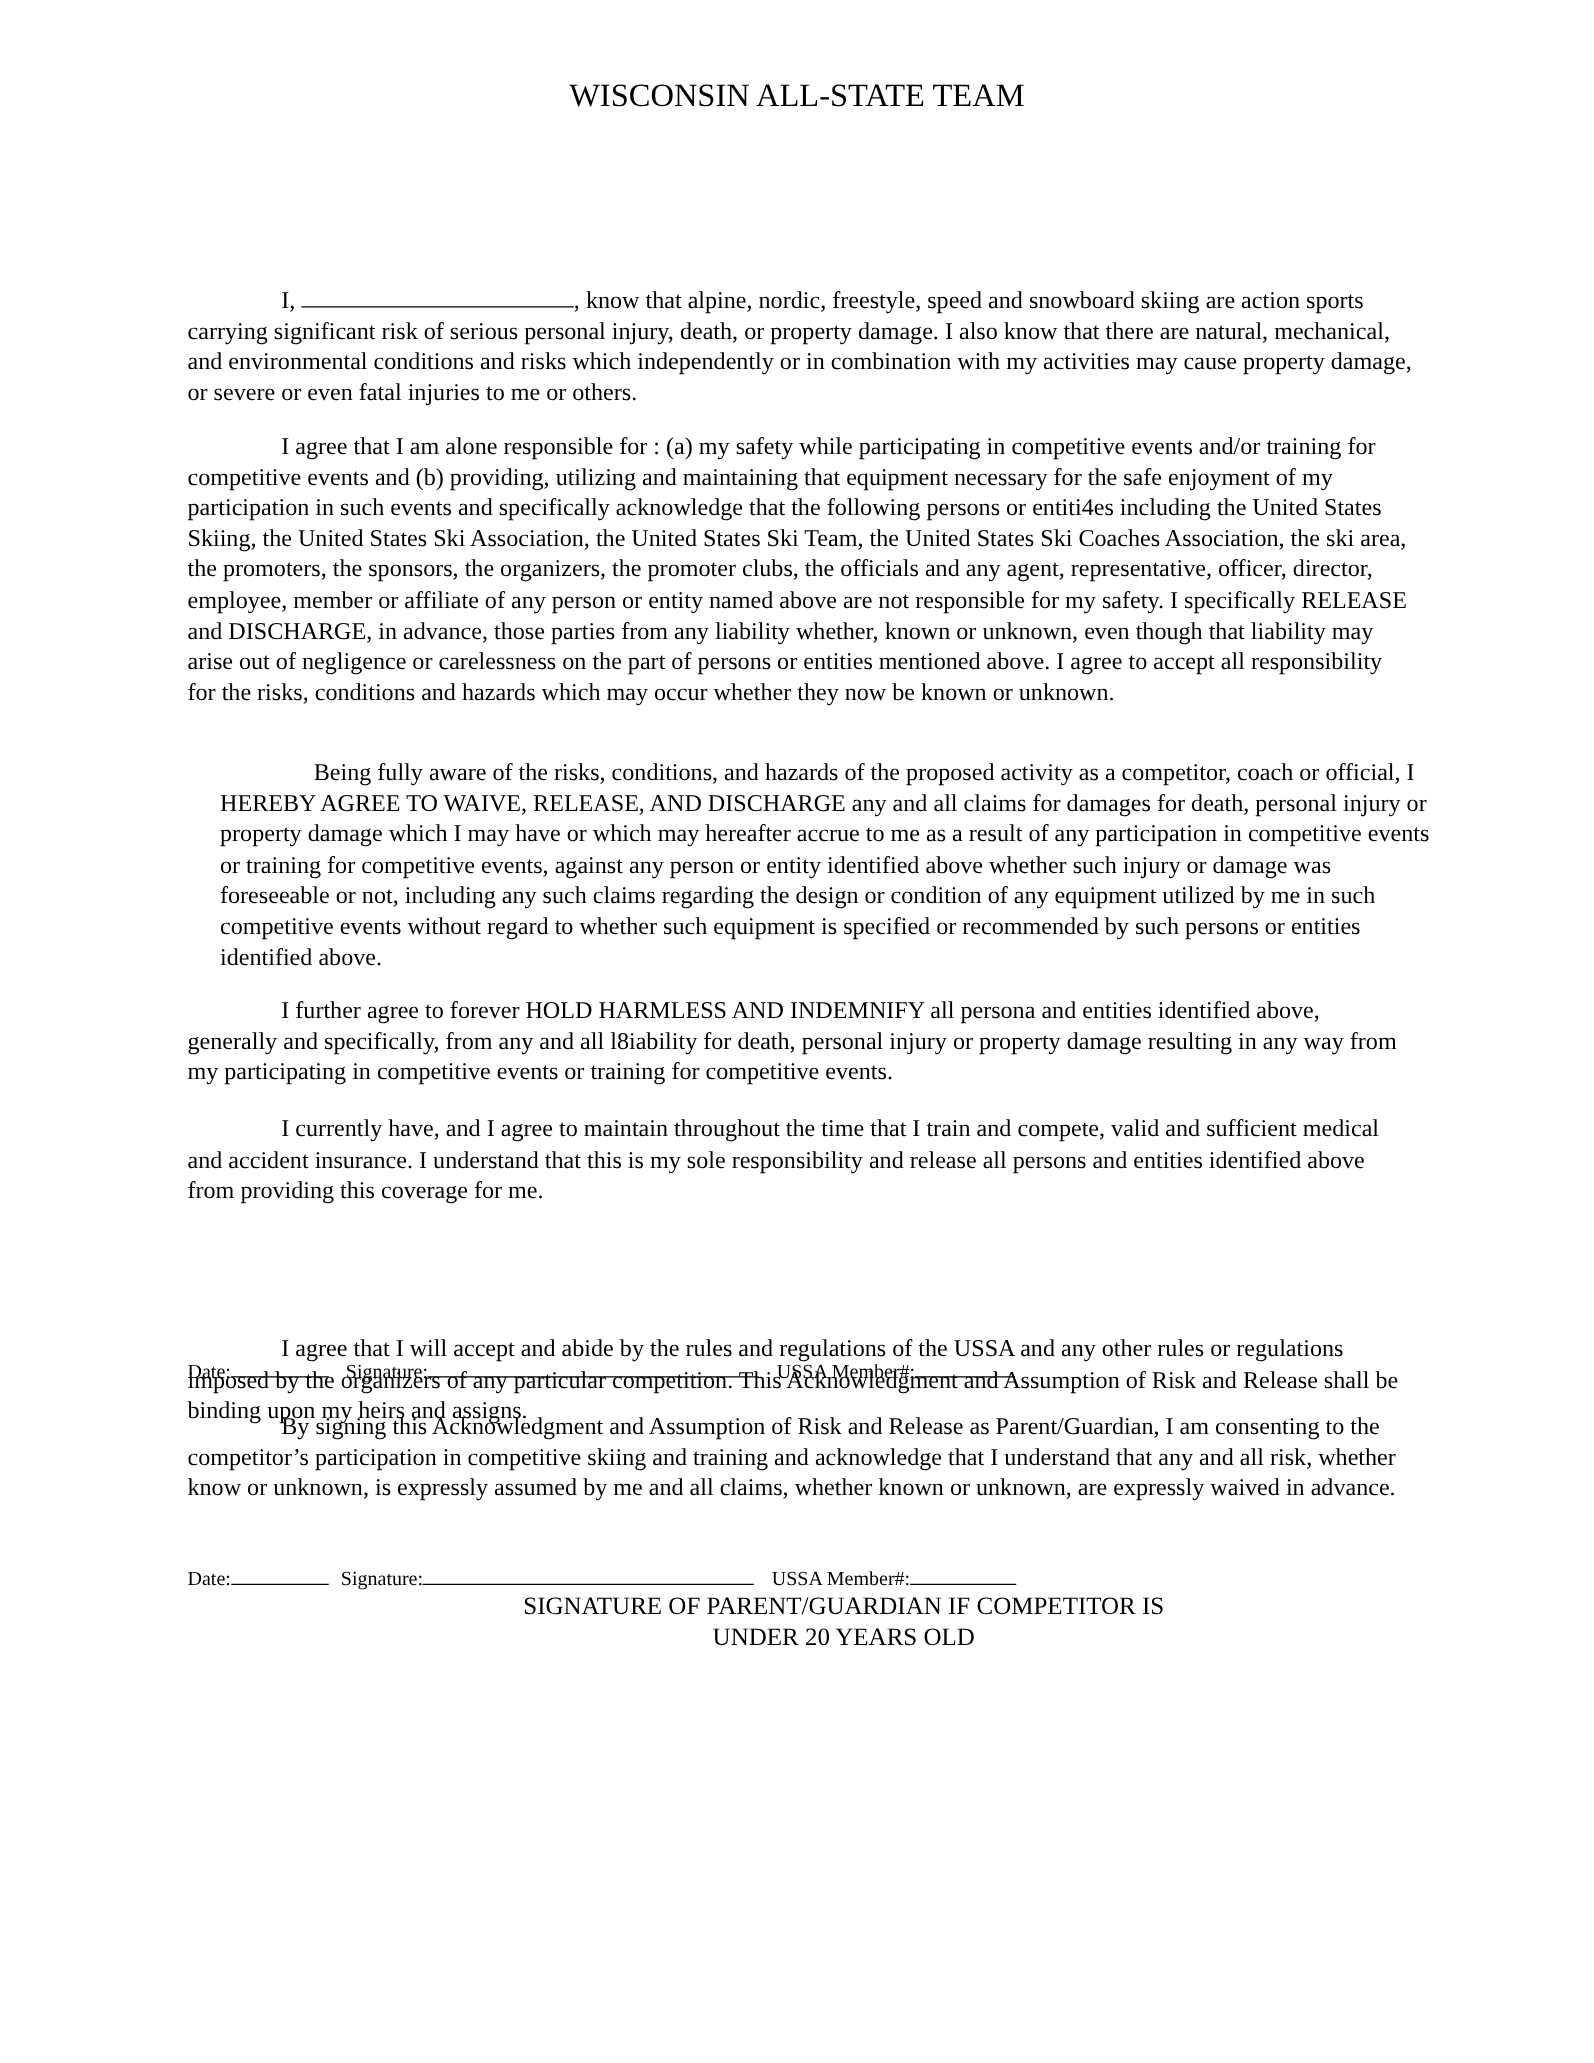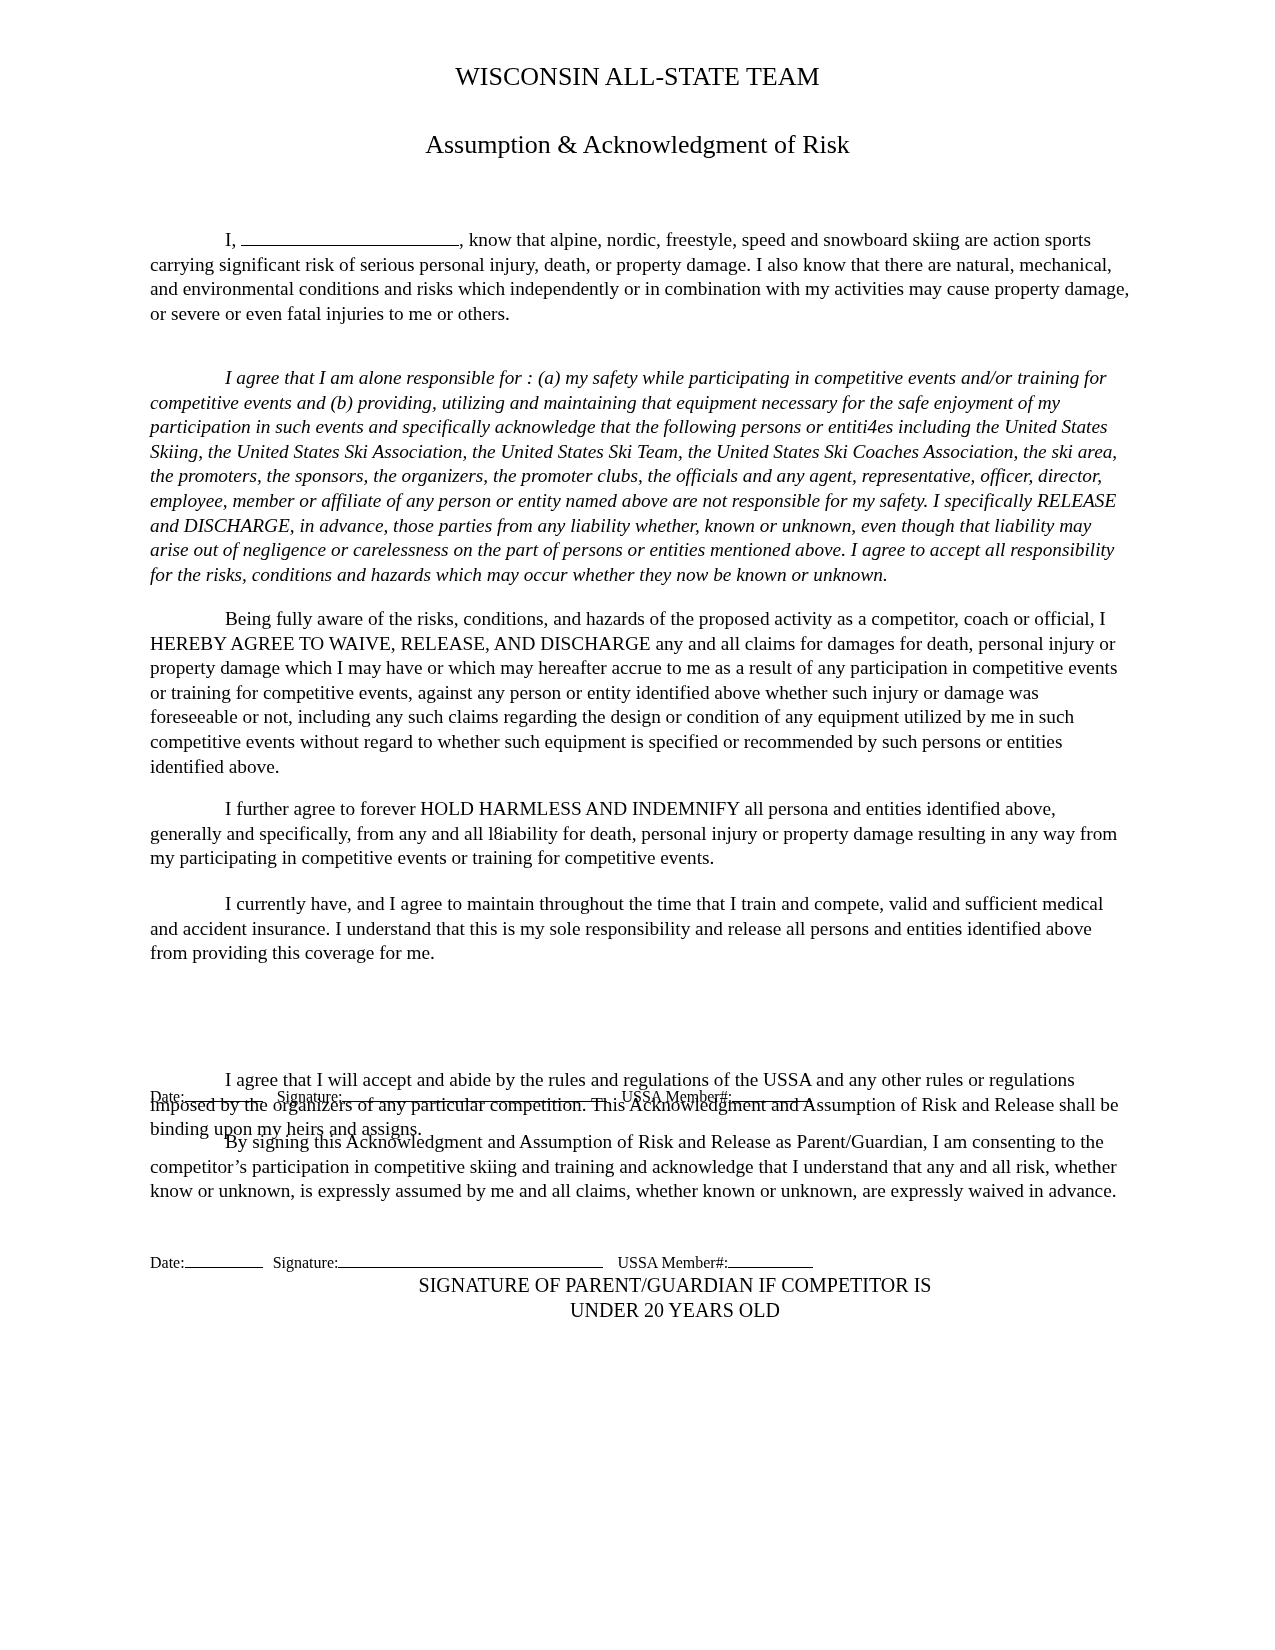--- a/index.html
+++ b/index.html
@@ -13,31 +13,30 @@
   .blank { display:inline-block; border-bottom:1px solid #000; height:18px; vertical-align:baseline; }
   .sig { position:absolute; left:150px; font-size:16px; line-height:24px; white-space:nowrap; }
   .sig span { display:inline-block; }
   .note { position:absolute; left:375px; font-size:20px; line-height:24.6px; width:600px;text-align:center; }
 </style>
 </head>
 <body>
 
 <div class="page">
   <div class="title t1">WISCONSIN ALL-STATE TEAM</div>
-  <div class="title t3">Assumption &amp; Acknowledgment of Risk</div>
 
   <div class="body" style="top:227px;">
     <p class="p"><span>I, </span><span class="blank" style="width:218px;"></span><span>, know that alpine, nordic, freestyle, speed and snowboard skiing are action sports carrying significant risk of serious personal injury, death, or property damage.  I also know that there are natural, mechanical, and environmental conditions and risks which independently or in combination with my activities may cause property damage, or severe or even fatal injuries to me or others.</span></p>
   </div>
 
-  <div class="body" style="top:366px;font-style:italic;">
+  <div class="body" style="top:346px;">
     <p class="p">I agree that I am alone responsible for : (a) my safety while participating in competitive events and/or training for competitive events and (b) providing, utilizing and maintaining that equipment necessary for the safe enjoyment of my participation in such events and specifically acknowledge that the following persons or entiti4es including the United States Skiing, the United States Ski Association, the United States Ski Team, the United States Ski Coaches Association, the ski area, the promoters, the sponsors, the organizers, the promoter clubs, the officials and any agent, representative, officer, director, employee, member or affiliate of any person or entity named above are not responsible for my safety.  I specifically RELEASE and DISCHARGE, in advance, those parties from any liability whether, known or unknown, even though that liability may arise out of negligence or carelessness on the part of persons or entities mentioned above.  I agree to accept all responsibility for the risks, conditions and hazards which may occur whether they now be known or unknown.</p>
   </div>
 
-  <div class="body" style="top:607px;">
+  <div class="body" style="top:607px;margin-left:26px;">
     <p class="p">Being fully aware of the risks, conditions, and hazards of the proposed activity as a competitor, coach or official, I HEREBY AGREE TO WAIVE, RELEASE, AND DISCHARGE any and all claims for damages for death, personal injury or property damage which I may have or which may hereafter accrue to me as a result of any participation in competitive events or training for competitive events, against any person or entity identified above whether such injury or damage was foreseeable or not, including any such claims regarding the design or condition of any equipment utilized by me in such competitive events without regard to whether such equipment is specified or recommended by such persons or entities identified above.</p>
   </div>
 
   <div class="body" style="top:797px;">
     <p class="p">I further agree to forever HOLD HARMLESS AND INDEMNIFY all persona and entities identified above, generally and specifically, from any and all l8iability for death, personal injury or property damage resulting in any way from my participating in competitive events or training for competitive events.</p>
   </div>
 
   <div class="body" style="top:892px;">
     <p class="p">I currently have, and I agree to maintain throughout the time that I train and compete, valid and sufficient medical and accident insurance.  I understand that this is my sole responsibility and release all persons and entities identified above from providing this coverage for me.</p>
   </div>

